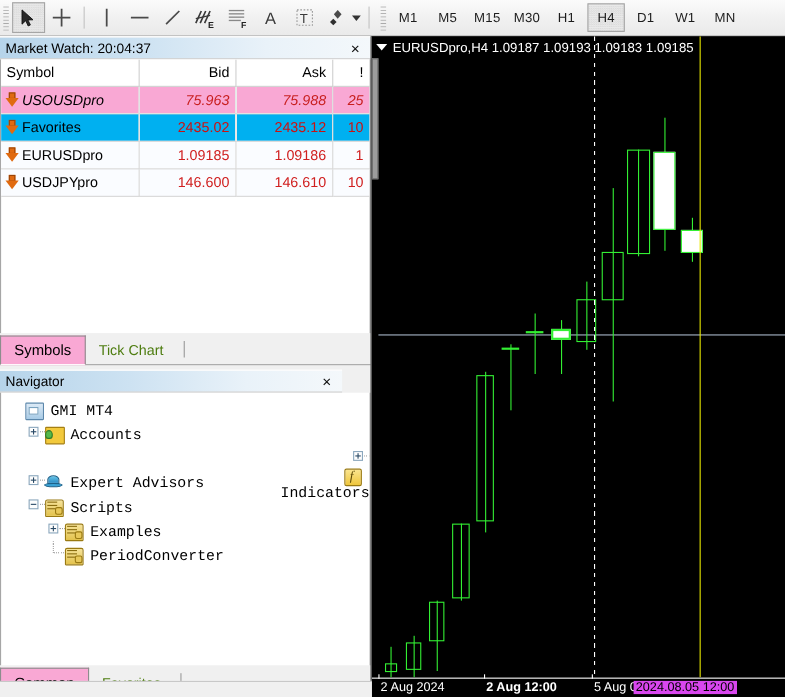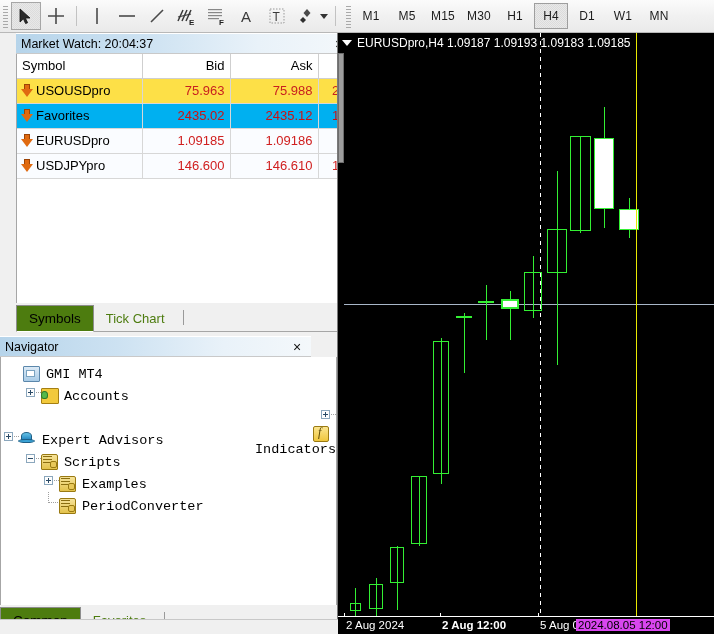--- a/index.html
+++ b/index.html
@@ -112,21 +112,21 @@
     width: 20px; height: 20px;
     display: flex; align-items: center; justify-content: center;
     font-size: 14px;
     color: #111;
     line-height: 1;
   }
 
   
   #market-watch {
     position: absolute;
-    left: 16px; top: 0;
+    left: 0; top: 0;
     width: 337px; height: 219px;
     box-sizing: border-box;
   }
   #mw-body {
     position: absolute;
     left: 0; top: 21px;
     width: 337px; height: 249px;
     background: #ffffff;
     border-left: 1px solid #a6a6a6;
     border-right: 1px solid #a6a6a6;
@@ -162,21 +162,21 @@
     box-sizing: border-box;
     font-size: 13px;
     white-space: nowrap;
     overflow: hidden;
   }
   table.mw td.sym {
     text-align: left;
     color: #000;
     padding-left: 4px;
   }
-  table.mw tr.row-green td { background: #fde047; color: #c81f1f; }
+  table.mw tr.row-green td { background: #f9a8d4; color: #c81f1f; font-style: italic; }
   table.mw tr.row-green td.sym { color: #000; }
   table.mw tr.row-cyan td { background: #00b0f0; color: #cc1111; }
   table.mw tr.row-cyan td.sym { color: #000; }
   table.mw tr.row-plain td { background: #fafcff; }
   .arrow-dn {
     display: inline-block;
     width: 12px; height: 13px;
     position: relative;
     vertical-align: -2px;
     margin-right: 3px;
@@ -214,21 +214,21 @@
   .tab {
     height: 25px;
     padding: 0 12px;
     display: flex; align-items: center;
     font-size: 13px;
     color: #4d7c0f;
     box-sizing: border-box;
     background: transparent;
   }
   .tab.active {
-    background: #4d7c0f;
+    background: #f9a8d4;
     border: 1px solid #8d8d8d;
     border-bottom: 1px solid #ffffff;
     color: #000;
     height: 27px;
     margin-bottom: -1px;
     font-size: 13.5px;
   }
   .tab-divider {
     width: 1px; height: 15px;
     background: #9a9a9a;
@@ -726,21 +726,21 @@
             <div class="tree-row" style="padding-left: 22px; flex-direction: column;">
               <div class="tw">
                 <div class="expander plus"></div>
                 <div class="dotline"></div>
               </div>
               <div class="ic">
                 <div class="ic-ind"></div>
               </div>
               <span>Indicators</span>
             </div>
-            <div class="tree-row" style="">
+            <div class="tree-row" style="padding-left: 22px;">
               <div class="tw">
                 <div class="expander plus"></div>
                 <div class="dotline"></div>
               </div>
               <div class="ic">
                 <div class="ic-ea"></div>
               </div>
               <span>Expert Advisors</span>
             </div>
             <div class="tree-row" style="padding-left: 22px;">

